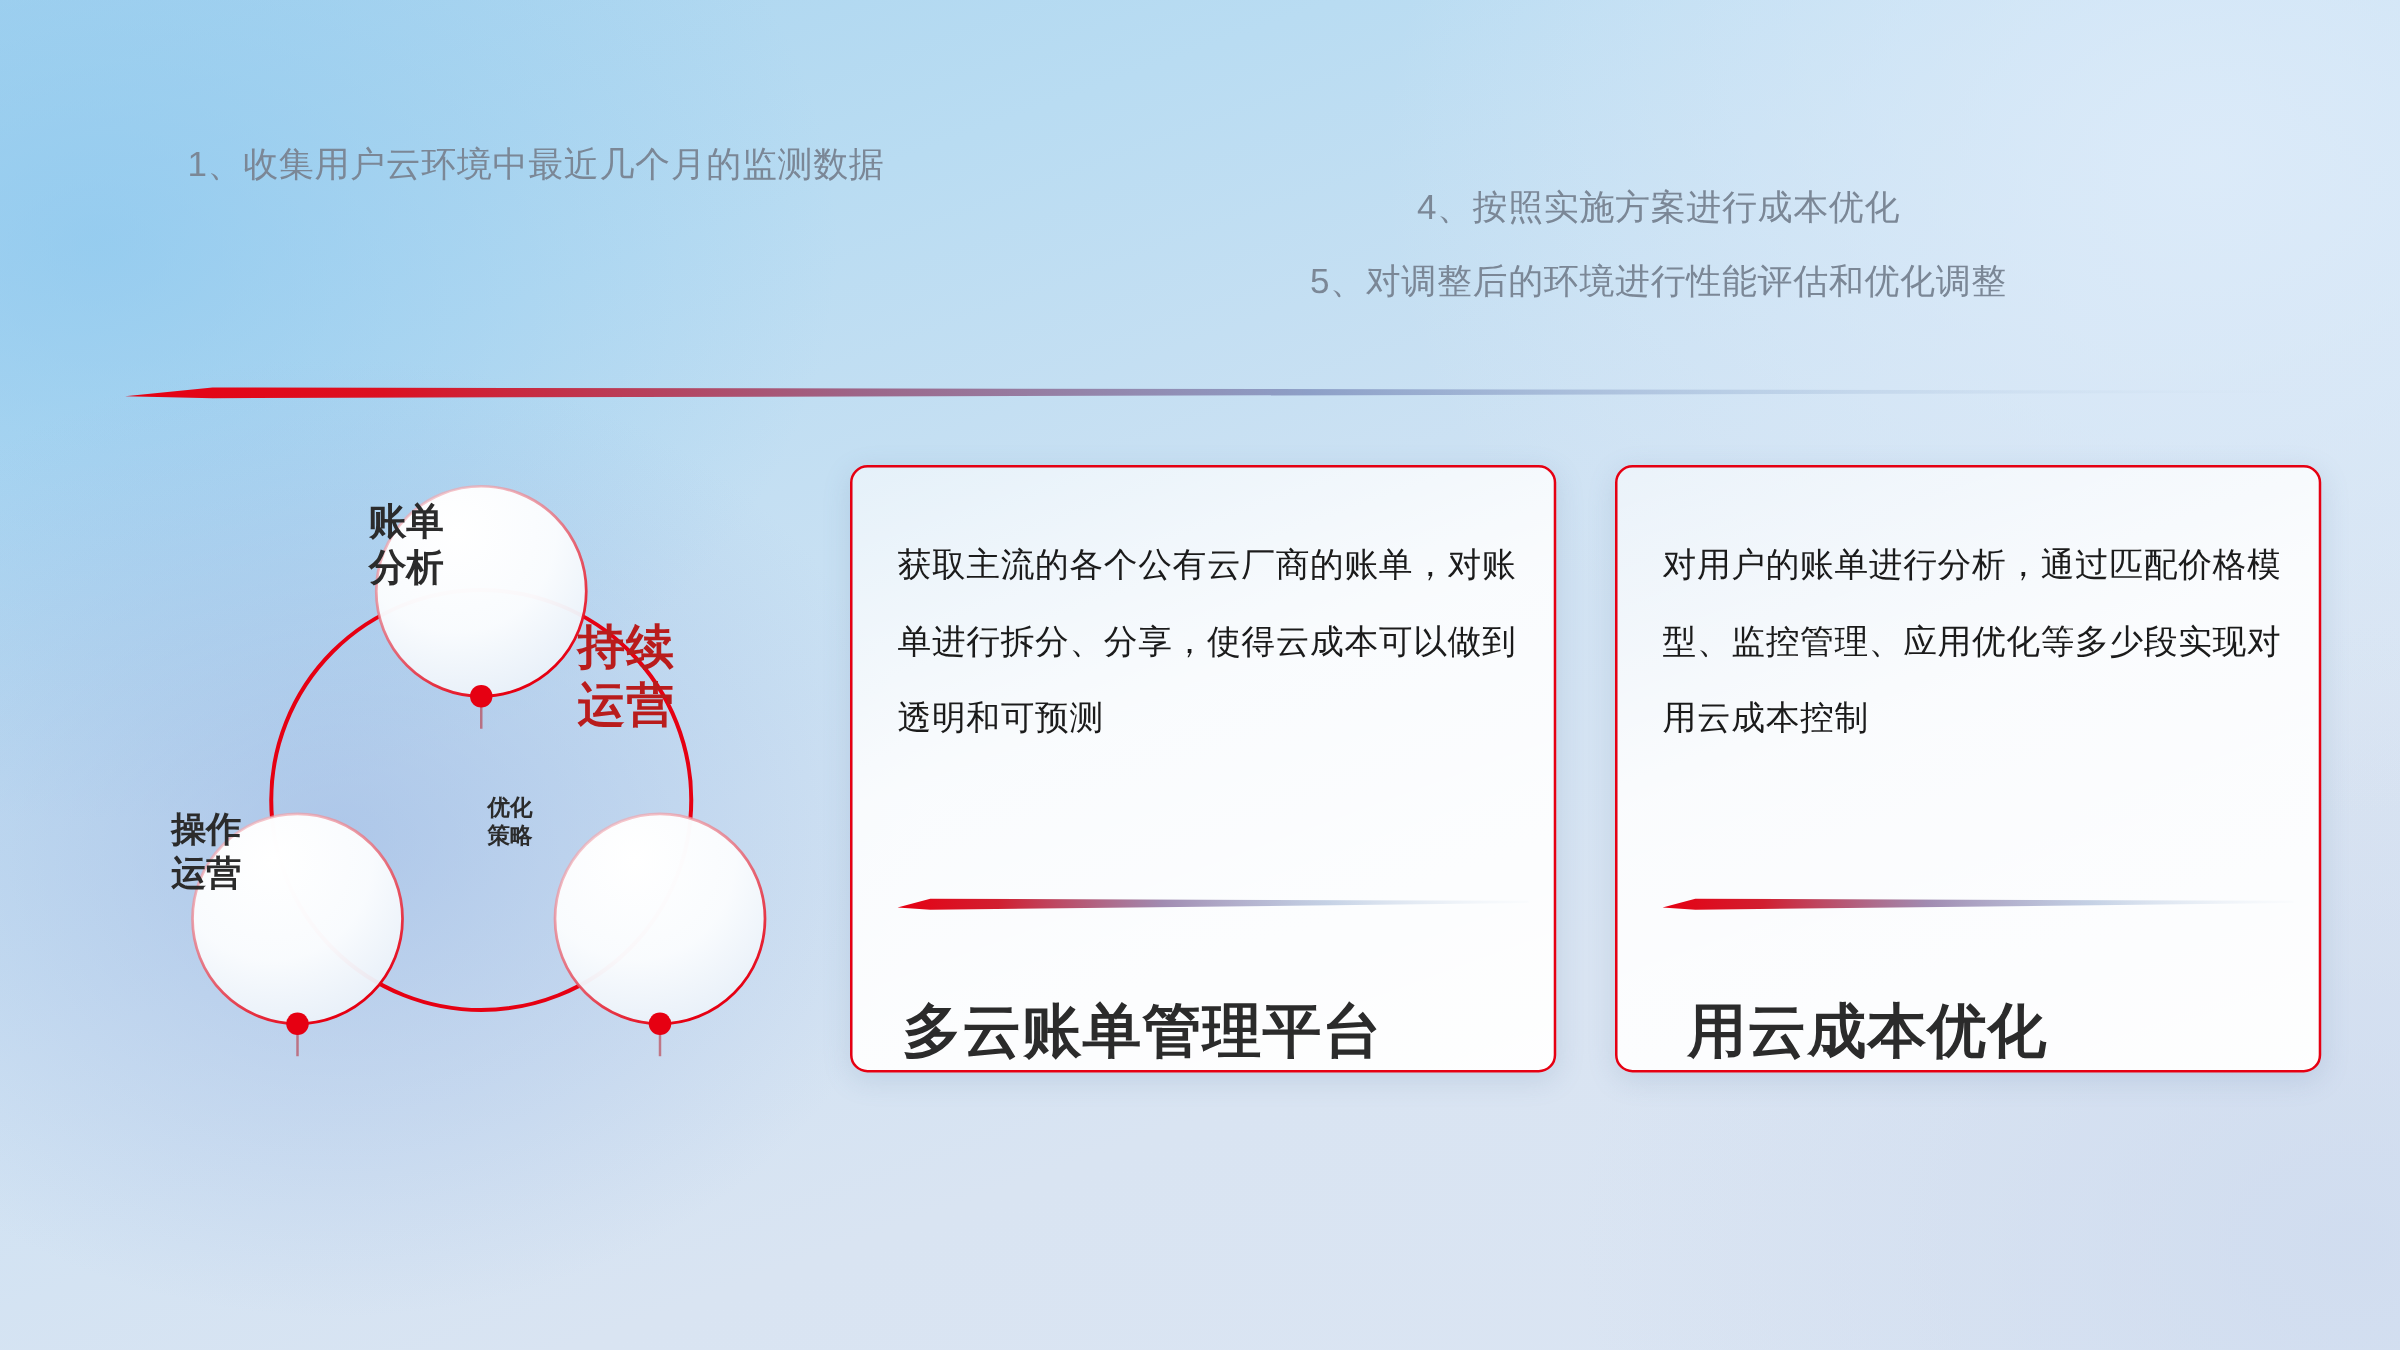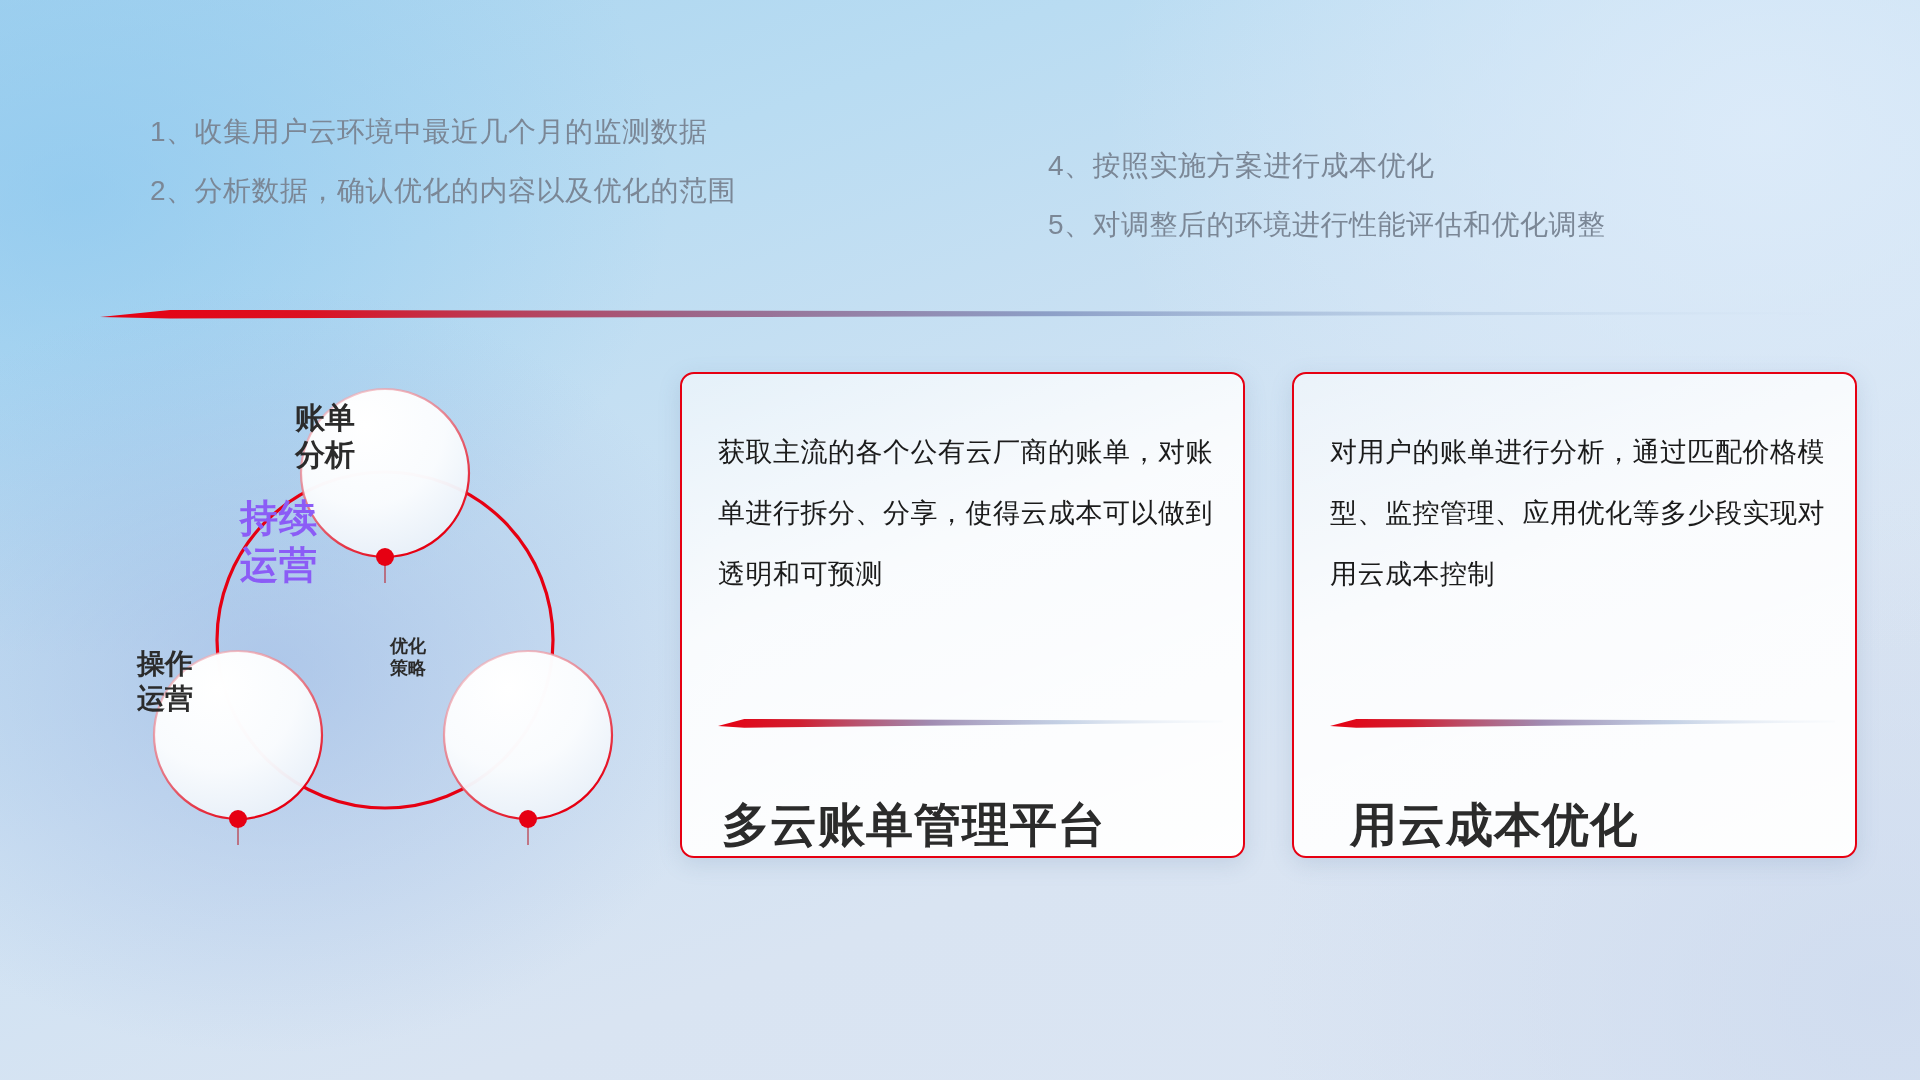--- a/index.html
+++ b/index.html
@@ -13,21 +13,21 @@
     background:
       radial-gradient(ellipse 760px 620px at 14% 62%, rgba(150,178,225,0.55) 0%, rgba(150,178,225,0.0) 62%),
       radial-gradient(ellipse 900px 700px at 4% 18%, rgba(132,196,238,0.60) 0%, rgba(132,196,238,0.0) 66%),
       radial-gradient(ellipse 1100px 900px at 92% 12%, rgba(222,236,250,0.85) 0%, rgba(222,236,250,0.0) 60%),
       radial-gradient(ellipse 1000px 800px at 98% 92%, rgba(205,218,238,0.75) 0%, rgba(205,218,238,0.0) 62%),
       linear-gradient(160deg, #a8d4ef 0%, #b9dcf2 22%, #cfe2f3 48%, #d9e4f2 70%, #dbe5f3 100%);
   }
 
   
   .bullets { position:absolute; left:0; top:0; width:1920px; }
-  .bullet-col { position:absolute; }
+  .bullet-col { position:absolute;text-align:center; }
   .bullet-col.left  { left:150px; top:118px; }
   .bullet-col.right { left:1000px; top:152px;margin-left:48px; }
   .bullet-line {
     font-size:28px;
     color:#7b8796;
     letter-spacing:0.5px;
     line-height:1;
     margin-bottom:31px;
     white-space:nowrap;
   }
@@ -47,23 +47,23 @@
     font-weight:bold;
     color:#2b2b2b;
     line-height:1.24;
     white-space:pre-line;
   }
   .venn-label.vl-top    { left:205px; top:64px;  width:180px; font-size:30px; }
   .venn-label.vl-left   { left:47px;  top:300px; width:180px; font-size:28px;margin-top:12px; }
   .venn-label.vl-right  { left:300px; top:300px; width:180px; font-size:18px; }
   .venn-center {
     position:absolute; left:150px; top:160px; width:300px;
-    text-align:left;
+    text-align:right;
     font-size:38px; font-weight:bold;
-    color:#8b5cf6;
+    color:#b91c1c;
     line-height:1.24;
     white-space:pre-line;
     letter-spacing:1px;
   }
 
   
   .card {
     position:absolute;
     top:372px;
     width:565px;
@@ -100,21 +100,20 @@
     white-space:nowrap;
   }
   .card-2 .card-title { left:56px; }
 </style>
 </head>
 <body>
 
 <div class="bullets">
   <div class="bullet-col left">
     <div class="bullet-line">1、收集用户云环境中最近几个月的监测数据</div>
-    <div class="bullet-line">2、分析数据，确认优化的内容以及优化的范围</div>
   </div>
   <div class="bullet-col right">
     <div class="bullet-line">4、按照实施方案进行成本优化</div>
     <div class="bullet-line">5、对调整后的环境进行性能评估和优化调整</div>
   </div>
 </div>
 
 <div class="divider-wrap">
   <svg viewBox="0 0 1724 16" preserveAspectRatio="none">
     <defs>

